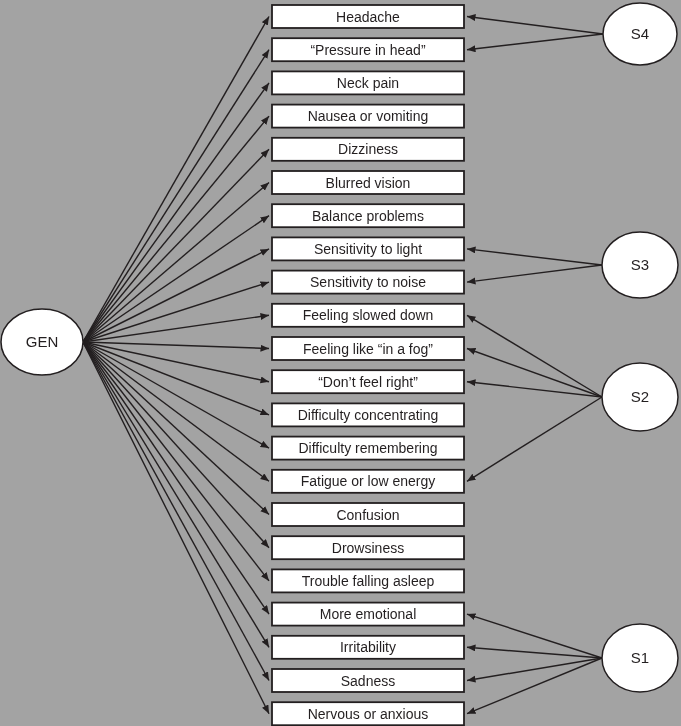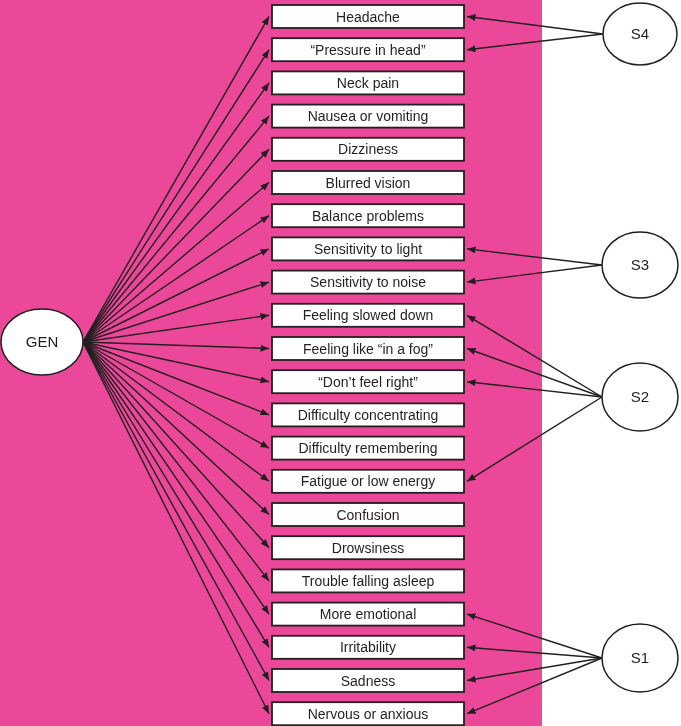--- a/index.html
+++ b/index.html
@@ -2,23 +2,23 @@
 <html><head>
 <meta charset="utf-8">
 <style>
   html, body {
     margin: 0;
     padding: 0;
     background: #ffffff;
   }
   #figure-canvas {
     position: relative;
-    width: 542px;
+    width: 681px;
     height: 726px;
-    background: #ec4899;
+    background: #a3a3a3;
     font-family: "Liberation Sans", "DejaVu Sans", sans-serif;
   }
   #diagram {
     display: block;
     width: 681px;
     height: 726px;
   }
   .edge {
     stroke: #231f20;
     stroke-width: 1.4;

